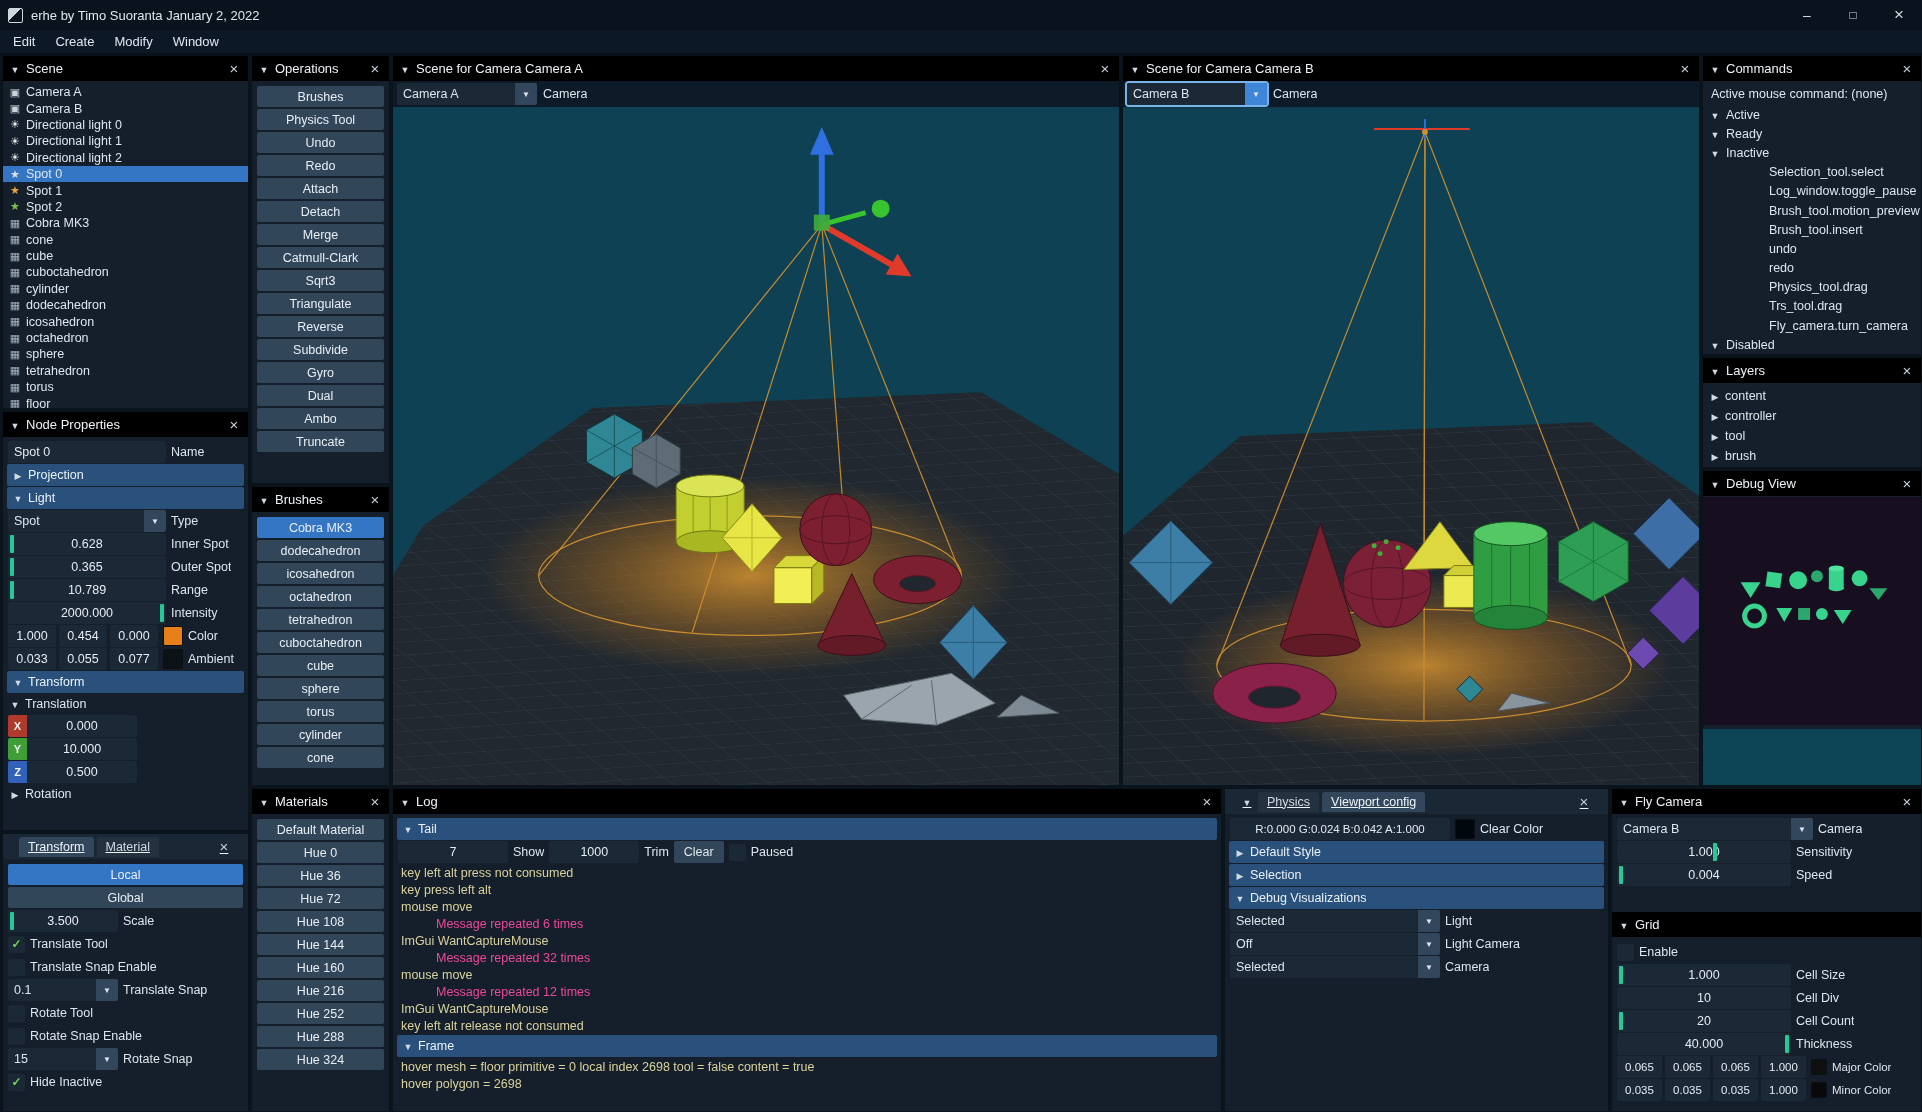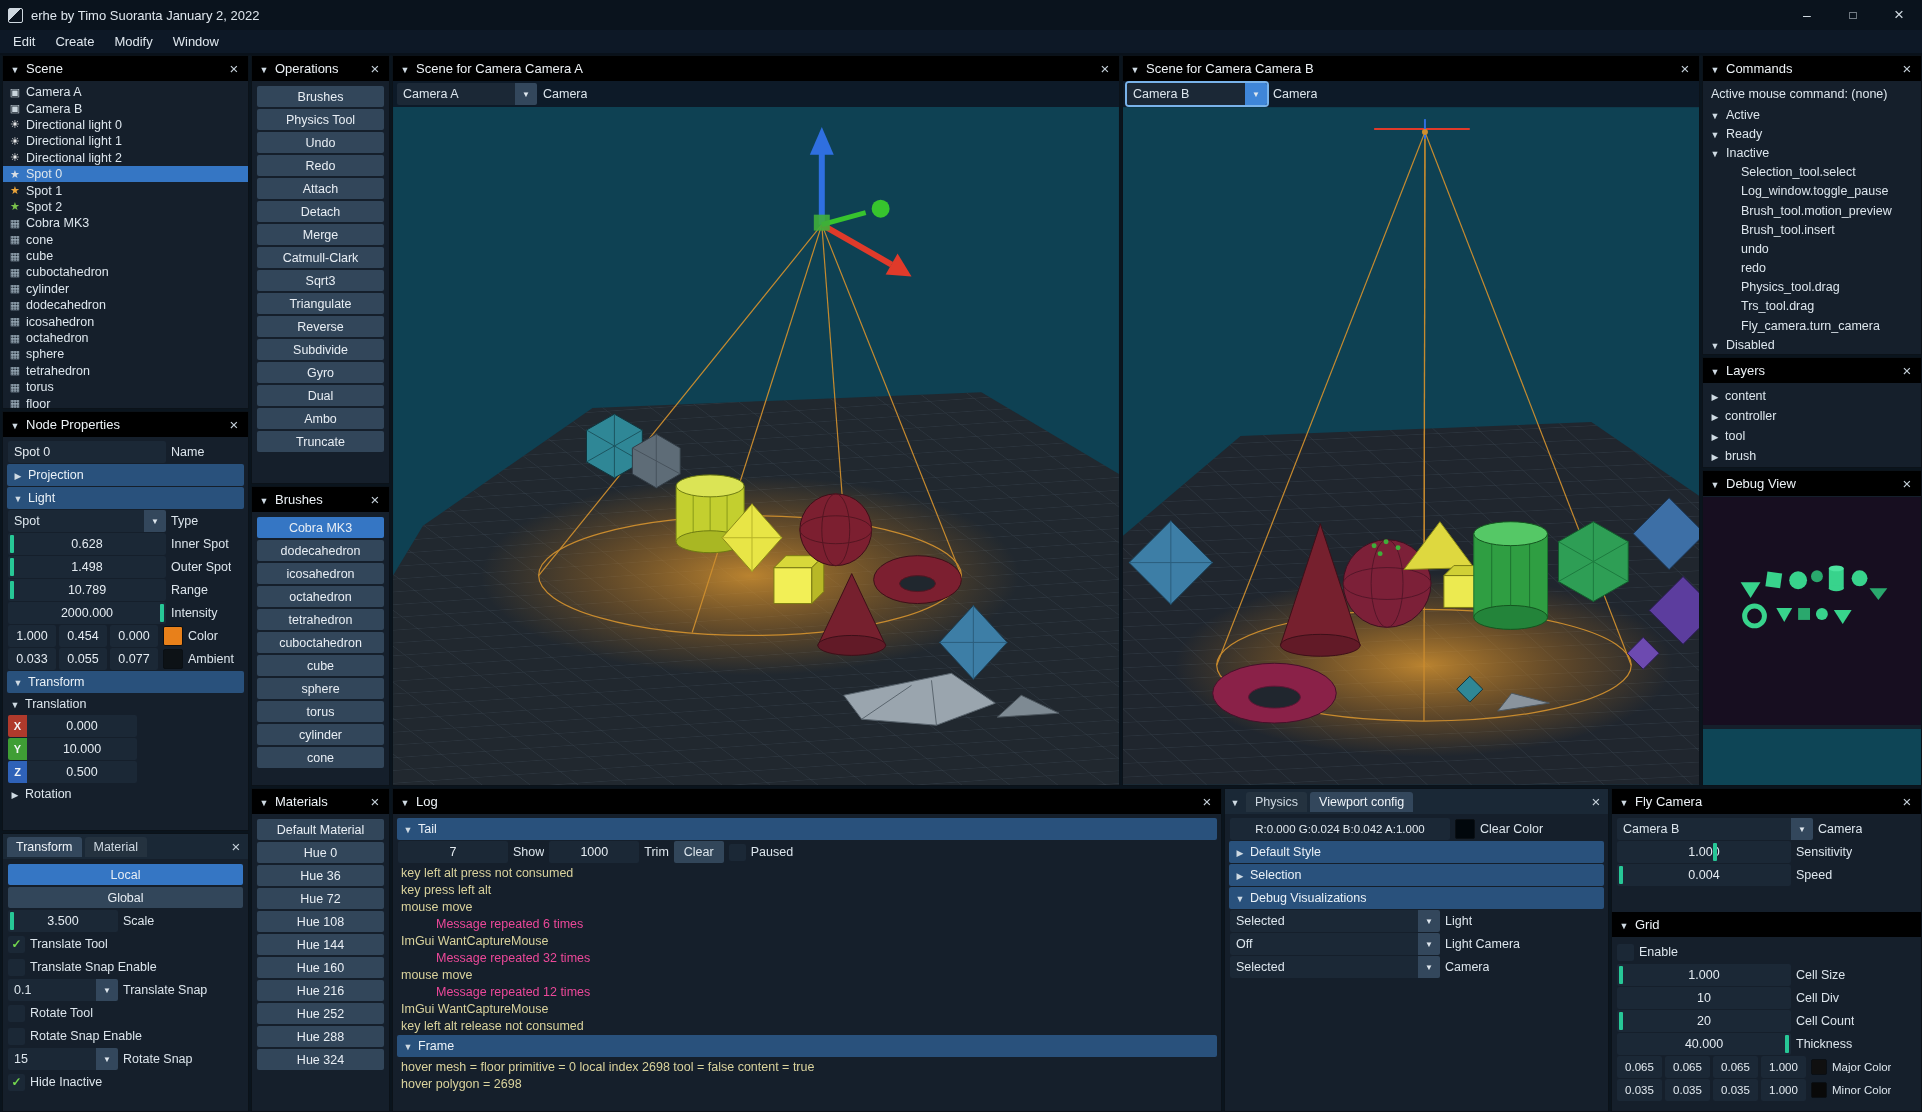--- a/index.html
+++ b/index.html
@@ -13,21 +13,21 @@
   .win-controls { margin-left:auto; display:flex; height:30px; }
   .win-btn { width:46px; height:30px; display:flex; align-items:center; justify-content:center; color:#cfd8df; font-size:14px; }
   .win-min::before { content:"–"; } .win-max::before { content:"□"; font-size:12px; } .win-close::before { content:"×"; font-size:17px; }
 
   .menubar { position:absolute; left:0; top:30px; right:0; height:25px; background:#0d1826; display:flex; align-items:center; padding:0 4px; gap:2px; border-bottom:2px solid #09111a; }
   .menu-item { padding:3px 9px; color:#dfe7ee; }
 
   
   .panel { position:absolute; background:#151f2b; border:1px solid #0b1219; overflow:hidden; }
   .phead { height:25px; background:#000000; display:flex; align-items:center; gap:5px; padding:0 6px; color:#edf2f6; flex:none; }
-  .phead.tabhead { background:#1a2836; padding:0 4px; }
+  .phead.tabhead { background:#1a2836; padding:0 16px;text-decoration:underline; }
   .ttl { font-size:13px; white-space:nowrap; }
   .arr { width:12px; display:inline-block; text-align:center; color:#cfdae3; flex:none; }
   .arr-d::before { content:"▼"; font-size:9px; }
   .arr-r::before { content:"▶"; font-size:9px; }
   .close { margin-left:auto; width:16px; text-align:center; color:#c6d1da; font-size:15px; flex:none; }
   .close::before { content:"×"; }
   .pbody { padding:3px 0; position:relative; }
 
   .list-row { height:16.4px; display:flex; align-items:center; gap:4px; padding:0 5px; font-size:12.5px; white-space:nowrap; }
   .list-row.selected { background:#3576c4; }
@@ -73,21 +73,21 @@
 
   .tabs { display:flex; gap:3px; align-items:center; }
   .tab { height:20px; padding:0 9px; border-radius:3px 3px 0 0; background:#24323f; display:flex; align-items:center; font-size:12.5px; color:#cfd9e2; }
   .tab.active { background:#33475c; color:#eef3f8; }
 
   .logline { font-size:12.5px; padding:1.5px 8px; white-space:nowrap; overflow:hidden; }
   .logline.warn { color:#d9d29c; }
   .logline.muted { color:#ec4899;padding-left:43px; }
 
   .cmd-row { display:flex; align-items:center; gap:5px; padding:0 6px; height:19.2px; font-size:12.5px; white-space:nowrap; }
-  .cmd-row.leaf { padding-left:38px; }
+  .cmd-row.leaf { padding-left:24px;margin-left:42px; }
   .cmd-active-line { padding:3px 8px 4px 8px; font-size:12.5px; }
 
   .vtoolbar { height:26px; background:#0d1a28; display:flex; align-items:center; gap:6px; padding:0 4px; flex:none; }
   .vpanel { display:flex; flex-direction:column; }
   .sbtn { height:22px; padding:0 10px; background:#32465a; border-radius:2px; display:flex; align-items:center; font-size:12.5px; flex:none; }
   .debug-empty { background:#0e4556; }
 </style>
 </head>
 <body>
 
@@ -248,21 +248,21 @@
         <span class="rlabel">Type</span>
       </div>
       <div>
 
           <div class="row">
             <div class="field w158 mark-left">0.628</div>
             <span class="rlabel">Inner Spot</span>
           </div>
 
           <div class="row">
-            <div class="field w158 mark-left">1.498</div>
+            <div class="field w158 mark-left">0.365</div>
             <span class="rlabel">Outer Spot</span>
           </div>
 
           <div class="row">
             <div class="field w158 mark-left">10.789</div>
             <span class="rlabel">Range</span>
           </div>
 
           <div class="row">
             <div class="field w158 mark-right">2000.000</div>

